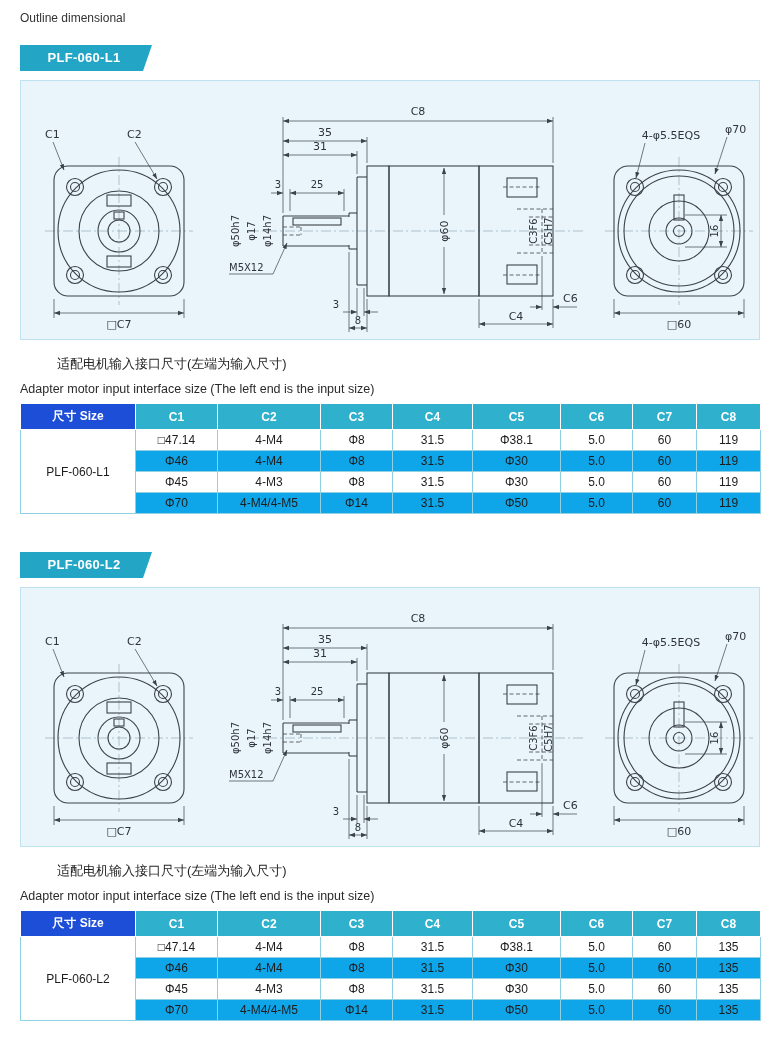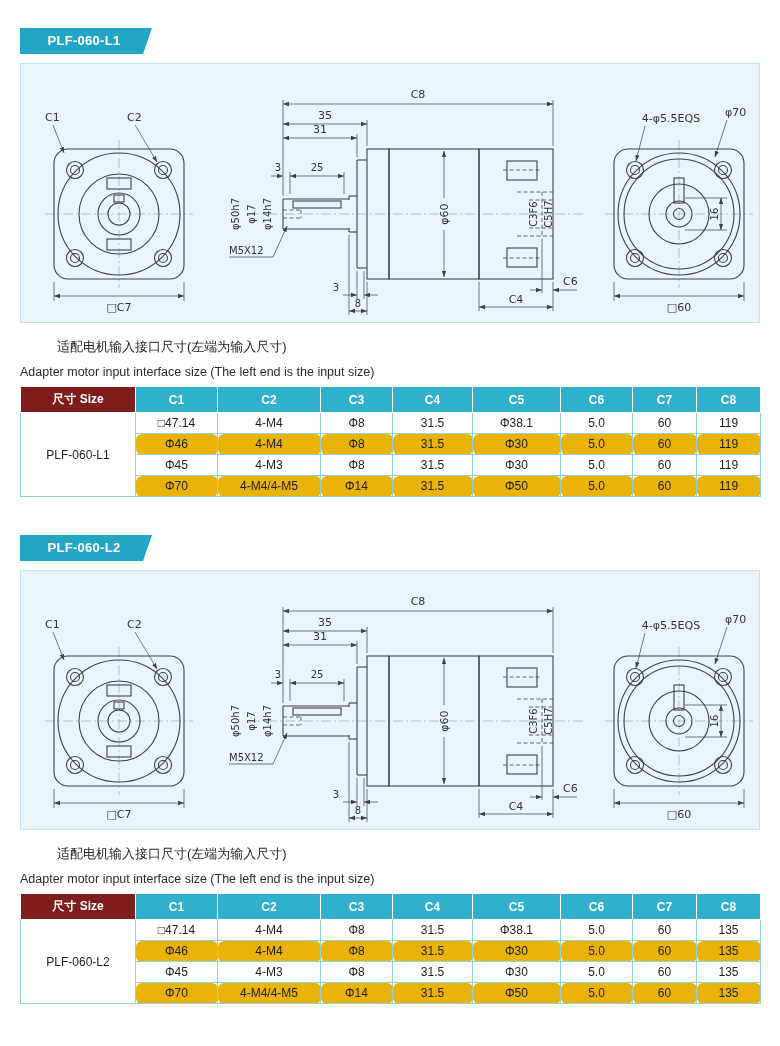--- a/index.html
+++ b/index.html
@@ -42,48 +42,49 @@
     table-layout: fixed;
   }
   .dim-table th {
     background: #2fb0cd;
     color: #fff;
     font-size: 12px;
     font-weight: bold;
     padding: 4px 2px;
     border: 1px solid #fff;
   }
-  .dim-table th.size-h { background: #7f1d1d; }
+  .dim-table th.size-h { background: #1d4ed8; }
   .dim-table td {
     border: 1px solid #8fd0e2;
     font-size: 12px;
     text-align: center;
     padding: 3px 2px;
     background: #fff;
     color: #1d1d1d;
   }
-  .dim-table tr.alt td { background: #eab308; border-radius: 6px; }
+  .dim-table tr.alt td { background: #0ea5e9; }
   .dim-table td.model { background: #fff; }
   
   svg text {
     font-family: "DejaVu Sans","Liberation Sans",sans-serif;
     font-size: 11px;
     fill: #2e3338;
   }
   svg text.sm { font-size: 10px; }
   .ol  { stroke:#3b4248; stroke-width:1.1; fill:none; }
   .dim { stroke:#3b4248; stroke-width:.7; fill:none; }
   .dsh { stroke:#3b4248; stroke-width:.8; fill:none; stroke-dasharray:4 2.5; }
   .cl  { stroke:#8aa0ac; stroke-width:.6; fill:none; stroke-dasharray:10 3 2 3; }
 </style>
 </head>
 <body>
 
 <div class="page">
 
+  <div class="title-en">Outline dimensional</div>
 
   <div class="section">
     <div class="badge">PLF-060-L1</div>
 
     <div class="panel">
       <svg width="740" height="258" viewBox="0 0 740 258">
         <defs>
           <marker id="arr" viewBox="0 0 10 10" refX="9.5" refY="5" markerWidth="9" markerHeight="9" orient="auto-start-reverse">
             <path d="M0,1.6 L10,5 L0,8.4 Z" fill="#3b4248"></path>
           </marker>

